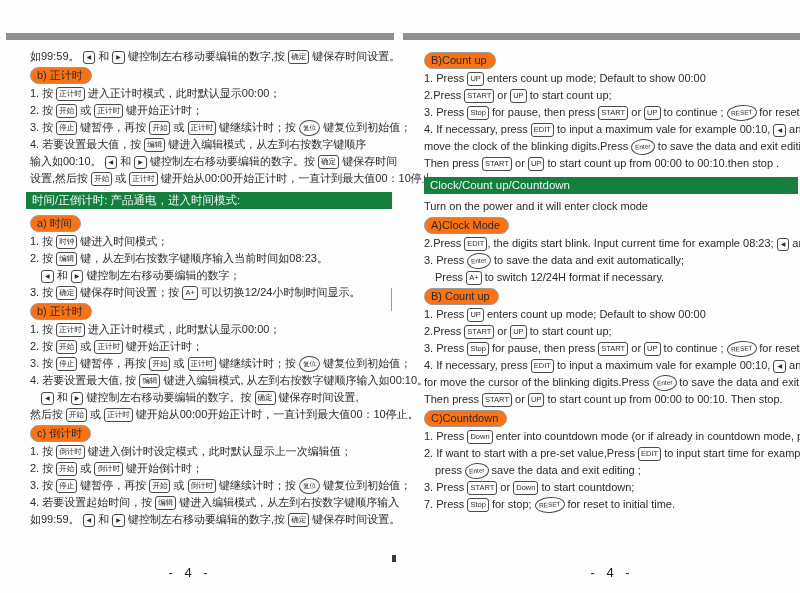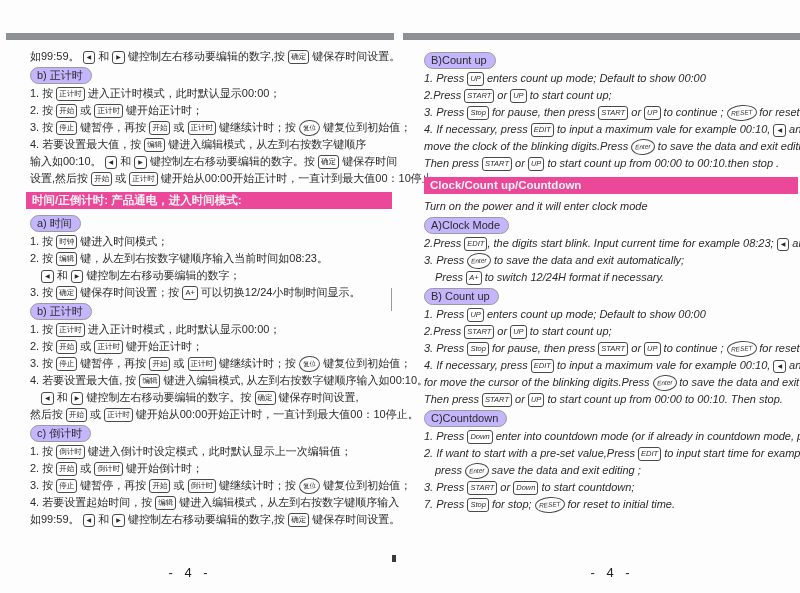--- a/index.html
+++ b/index.html
@@ -5,27 +5,27 @@
   html,body{margin:0;padding:0;background:#ffffff;}
   #canvas{position:relative;width:800px;height:593px;background:#fdfdfd;overflow:hidden;
     font-family:"Liberation Sans","DejaVu Sans",sans-serif;color:#2b2b2b;}
   .top-rule{position:absolute;top:33px;height:7px;background:#8d9193;}
   #rule-left{left:6px;width:388px;}
   #rule-right{left:403px;width:397px;}
   .page-content{position:absolute;}
   #page-left-content{left:30px;top:48px;width:362px;font-size:11px;}
   #page-right-content{left:424px;top:50px;width:374px;font-size:11px;}
   .line{line-height:17px;white-space:nowrap;}
-  #page-right-content .line{line-height:17px;font-style:italic;}
+  #page-right-content .line{line-height:17px;}
   .line.ind{padding-left:11px;}
   .tagline{line-height:20px;}
-  .tag{display:inline-block;border:1px solid #9b9b9b;background:#c4b5fd;border-radius:9px;
+  .tag{display:inline-block;border:1px solid #9b9b9b;background:#f97316;border-radius:9px;
     padding:0 8px 1px 6px;font-size:11px;line-height:14px;}
   #page-left-content .tag{font-weight:normal;}
-  .bar{background:#ec4899;color:#f4f4f4;font-weight:bold;font-size:11.5px;line-height:15px;
+  .bar{background:#15803d;color:#f4f4f4;font-weight:normal;font-size:11.5px;line-height:15px;
     padding:1px 6px;margin:5px 0 4px -4px;}
   #page-right-content .bar{margin-left:0;}
   .kc{display:inline-block;border:1px solid #4a4a4a;border-radius:3px;background:#fff;
     font-size:7.5px;line-height:10px;padding:1px 2px;vertical-align:1px;white-space:nowrap;}
   .kc.oval{border-radius:50%;font-size:6.5px;padding:2px 3px;transform:rotate(-4deg);}
   .kc.arrow{font-size:6px;padding:1px 3px;line-height:9px;}
   .footer{position:absolute;top:565px;width:120px;text-align:center;font-size:13px;
     letter-spacing:4px;color:#1e1e1e;}
   #footer-left{left:130px;}
   #footer-right{left:552px;}

